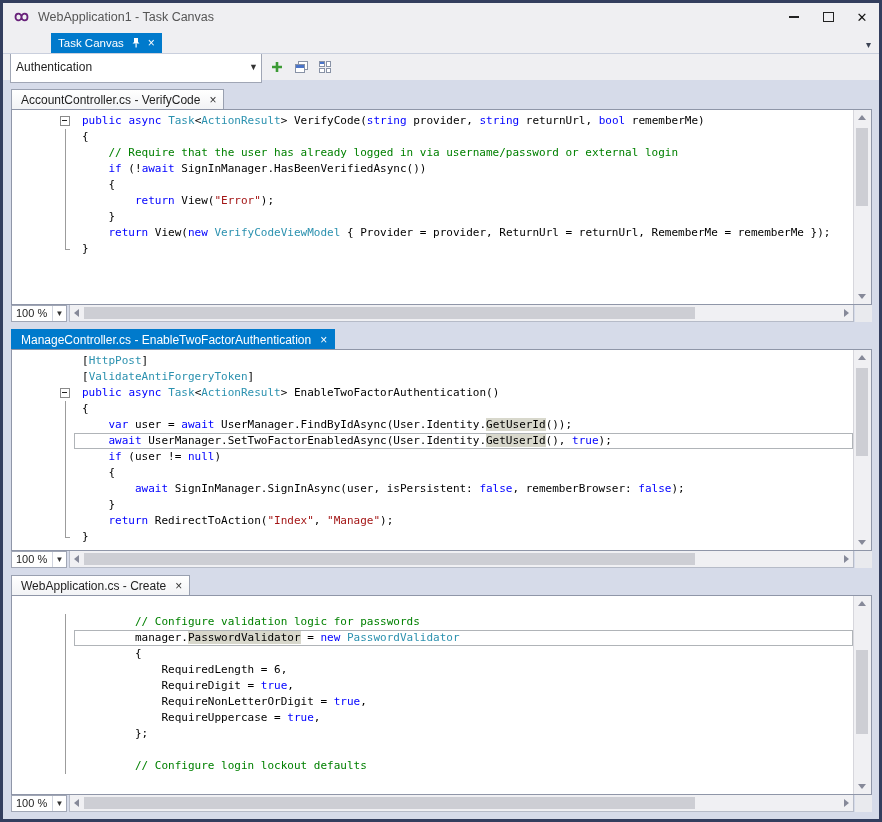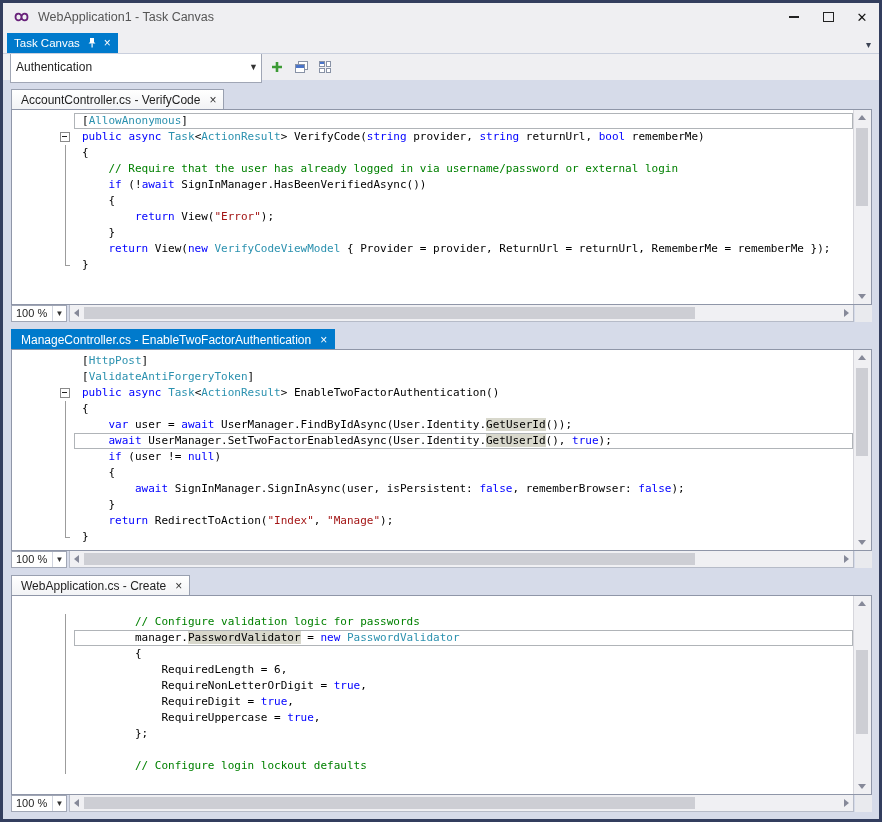--- a/index.html
+++ b/index.html
@@ -10,21 +10,21 @@
   .vslogo{display:flex;align-items:center;margin-right:8px;}
   .title{font-size:12.5px;color:#555;}
   .winbtns{margin-left:auto;display:flex;height:100%;}
   .wbtn{width:34px;display:flex;align-items:center;justify-content:center;color:#1e1e1e;font-size:12px;cursor:default;}
   .min-glyph{width:10px;height:0;border-bottom:2px solid #222;display:inline-block;}
   .max-glyph{width:9px;height:8px;border:1.5px solid #222;display:inline-block;}
   .close-glyph{font-size:13px;color:#111;}
   
   .tabrow{height:22px;background:#efeff2;display:flex;align-items:flex-end;padding-left:4px;position:relative;
           border-bottom:1px solid #c9cfdd;}
-  .tooltab{height:20px;background:#007acc;color:#fff;display:flex;align-items:center;gap:7px;padding:0 7px;font-size:11.5px;}
+  .tooltab{height:20px;background:#007acc;color:#fff;display:flex;align-items:center;gap:7px;padding:0 7px;font-size:11.5px;margin-left:44px;}
   .tclose{font-size:12px;line-height:1;}
   .rowchevron{position:absolute;right:8px;bottom:3px;font-size:10px;color:#3c4354;}
   
   .toolbar{height:26px;background:#efeff2;display:flex;align-items:center;padding-left:7px;gap:6px;}
   .combo{width:252px;height:32px;background:#fff;border:1px solid #a0a6b5;display:flex;align-items:center;box-sizing:border-box;}
   .combo-text{flex:1;font-size:12px;color:#1e1e1e;padding-left:5px;}
   .combo-arrow{width:15px;text-align:center;font-size:9px;color:#333;}
   .tbicon{display:flex;align-items:center;justify-content:center;width:18px;height:18px;}
   
   .content{padding-top:9px;background:#d6dbe9;}
@@ -138,25 +138,20 @@
 
     <div class="pane p1">
       <div class="ptabrow">
         <div class="ptab">
           <span>AccountController.cs - VerifyCode</span>
           <span class="pclose">×</span>
         </div>
       </div>
       <div class="editor-frame">
         <div class="code">
-            <div class="line boxed">
-              <span class="margin"></span>
-              <span class="gut "></span>
-              <span class="txt"><span class="pl">[</span><span class="ty">AllowAnonymous</span><span class="pl">]</span></span>
-            </div>
             <div class="line">
               <span class="margin"></span>
               <span class="gut m"></span>
               <span class="txt"><span class="kw">public</span><span class="pl"> </span><span class="kw">async</span><span class="pl"> </span><span class="ty">Task</span><span class="pl">&lt;</span><span class="ty">ActionResult</span><span class="pl">&gt; VerifyCode(</span><span class="kw">string</span><span class="pl"> provider, </span><span class="kw">string</span><span class="pl"> returnUrl, </span><span class="kw">bool</span><span class="pl"> rememberMe)</span></span>
             </div>
             <div class="line">
               <span class="margin"></span>
               <span class="gut l"></span>
               <span class="txt"><span class="pl">{</span></span>
             </div>
@@ -331,26 +326,26 @@
               <span class="txt"><span class="pl">        {</span></span>
             </div>
             <div class="line">
               <span class="margin"></span>
               <span class="gut l"></span>
               <span class="txt"><span class="pl">            RequiredLength = 6,</span></span>
             </div>
             <div class="line">
               <span class="margin"></span>
               <span class="gut l"></span>
+              <span class="txt"><span class="pl">            RequireDigit = </span><span class="kw">true</span><span class="pl">,</span></span>
+            </div>
+            <div class="line">
+              <span class="margin"></span>
+              <span class="gut l"></span>
               <span class="txt"><span class="pl">            RequireNonLetterOrDigit = </span><span class="kw">true</span><span class="pl">,</span></span>
-            </div>
-            <div class="line">
-              <span class="margin"></span>
-              <span class="gut l"></span>
-              <span class="txt"><span class="pl">            RequireDigit = </span><span class="kw">true</span><span class="pl">,</span></span>
             </div>
             <div class="line">
               <span class="margin"></span>
               <span class="gut l"></span>
               <span class="txt"><span class="pl">            RequireUppercase = </span><span class="kw">true</span><span class="pl">,</span></span>
             </div>
             <div class="line">
               <span class="margin"></span>
               <span class="gut l"></span>
               <span class="txt"><span class="pl">        };</span></span>

